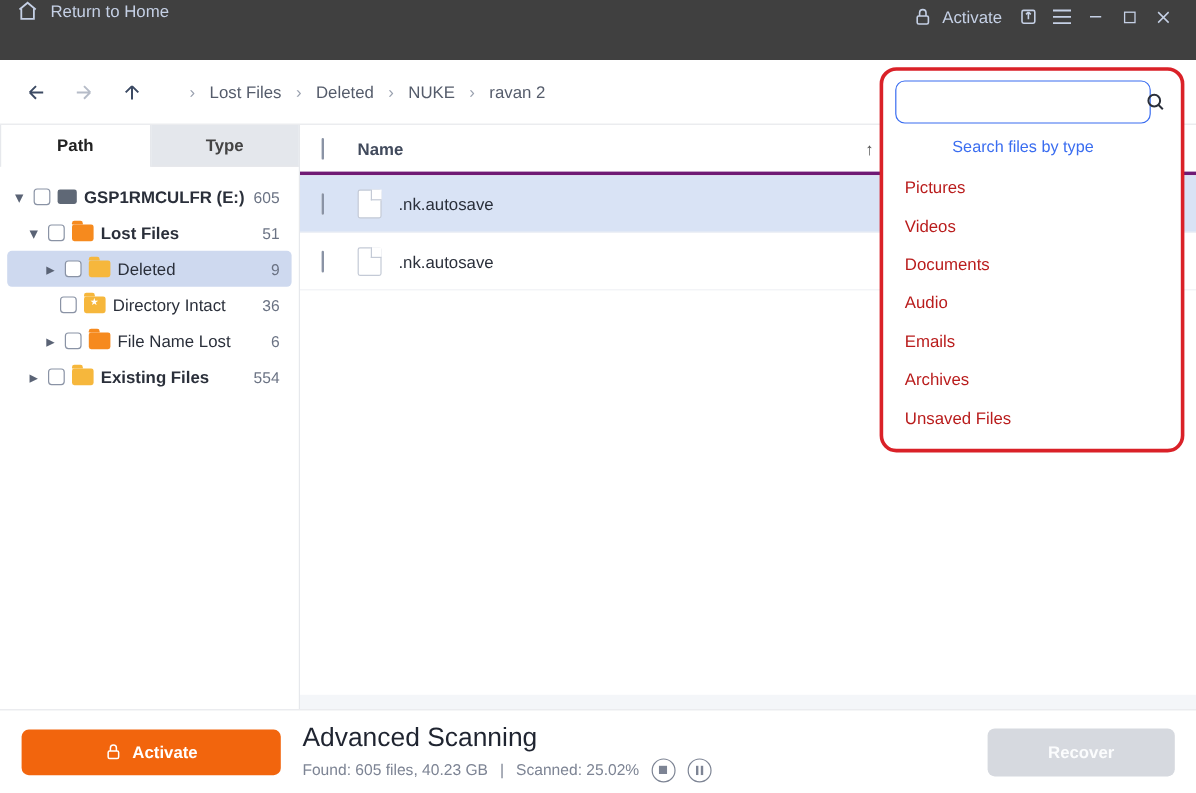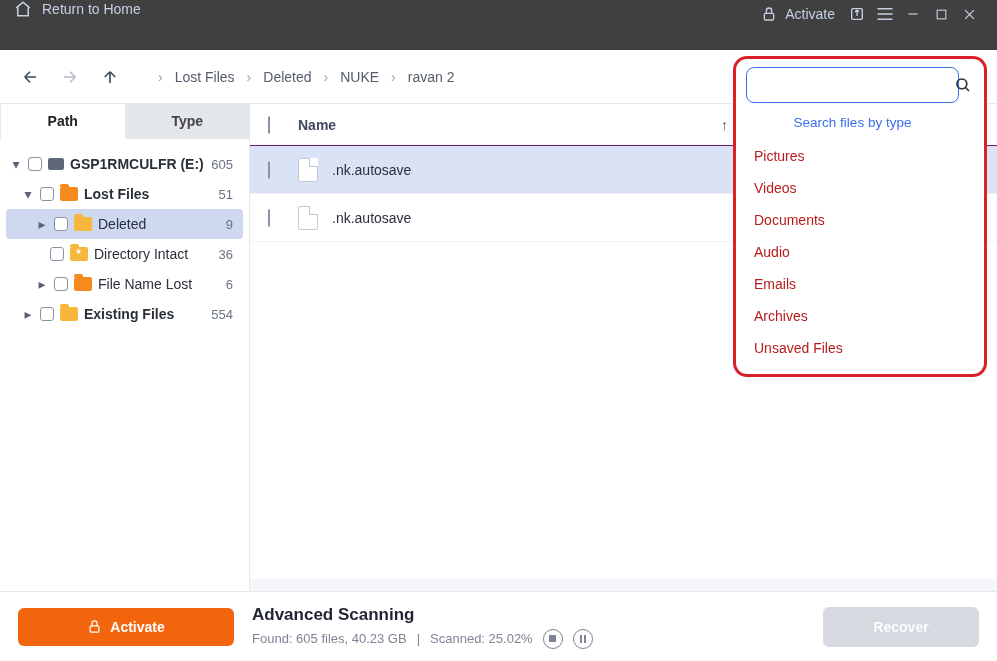--- a/index.html
+++ b/index.html
@@ -35,32 +35,32 @@
 .tree-row .cnt { margin-left: auto; color: #6b7384; font-size: 13px; padding-right: 6px; }
 .twist { width: 12px; text-align: center; color: #5a6375; }
 .chk { width: 14px; height: 14px; border: 1.5px solid #8a93a5; border-radius: 3px; background:#fff; }
 .fld { width: 18px; height: 14px; background: #f6b73c; border-radius: 2px; position: relative; }
 .fld::before { content:''; position:absolute; top:-3px; left:0; width:9px; height:3px; background:#f6b73c; border-radius:2px 2px 0 0; }
 .fld.yellowstar::after { content:'★'; position:absolute; font-size:8px; color:#fff; left:5px; top:0; }
 .fld.orange { background:#f68a1e; }
 .fld.orange::before { background:#f68a1e; }
 .drive-ic { width:16px; height:12px; background:#5f6876; border-radius:2px; position:relative; }
 .content { flex: 1; display: flex; flex-direction: column; overflow:hidden; }
-.cols { display:flex; align-items:center; border-bottom:1px solid #701a75; height:42px; padding-left:18px; color:#414a5c; font-size:14px; font-weight:600; }
+.cols { display:flex; align-items:center; border-bottom:3px solid #701a75; height:42px; padding-left:18px; color:#414a5c; font-size:14px; font-weight:600; }
 .col-chk{width:30px}.col-name{flex:1;display:flex;align-items:center;gap:8px}.col-sort{width:26px;color:#555}.col-date{width:180px}.col-size{width:70px}
 .rows { flex:1; overflow:auto; }
 .row { display:flex; align-items:center; height:48px; padding-left:18px; font-size:14px; color:#2a2f3a; border-bottom:1px solid #f0f2f6; }
 .row.sel { background:#d9e3f5; }
 .fileic { width:20px;height:24px;border:1.5px solid #c4cad6;border-radius:2px;position:relative;background:#fff; }
 .fileic::before{content:'';position:absolute;right:-1px;top:-1px;width:8px;height:8px;background:#fff;border-left:1.5px solid #c4cad6;border-bottom:1.5px solid #c4cad6;}
 .scroll-strip{height:12px;background:#f4f6f9;}
 .footer { height:70px; border-top:1px solid #e6e8ec; display:flex; align-items:center; padding:0 18px; gap:18px; }
 .activate-btn { background:#f2650d; color:#fff; width:216px; height:38px; border-radius:6px; display:flex; align-items:center; justify-content:center; gap:8px; font-size:14px; font-weight:600; cursor:pointer; }
 .scan-info { display:flex; flex-direction:column; gap:4px; }
-.scan-title { font-size:17px; font-weight:700; color:#1f2430; }
+.scan-title { font-size:22px; font-weight:400; color:#1f2430; }
 .scan-sub { font-size:13px; color:#7d8494; display:flex; align-items:center; gap:10px; }
 .circ-btn { width:20px;height:20px;border:1.5px solid #7d8494;border-radius:50%;display:flex;align-items:center;justify-content:center;cursor:pointer; }
 .recover-btn { margin-left:auto; background:#d6d9df; color:#fbfcfd; width:156px; height:40px; border-radius:6px; display:flex; align-items:center; justify-content:center; font-size:14px; font-weight:600; }
 svg{display:block}
 </style>
 </head>
 <body>
 
 <div class="titlebar">
   <div class="home-link">

